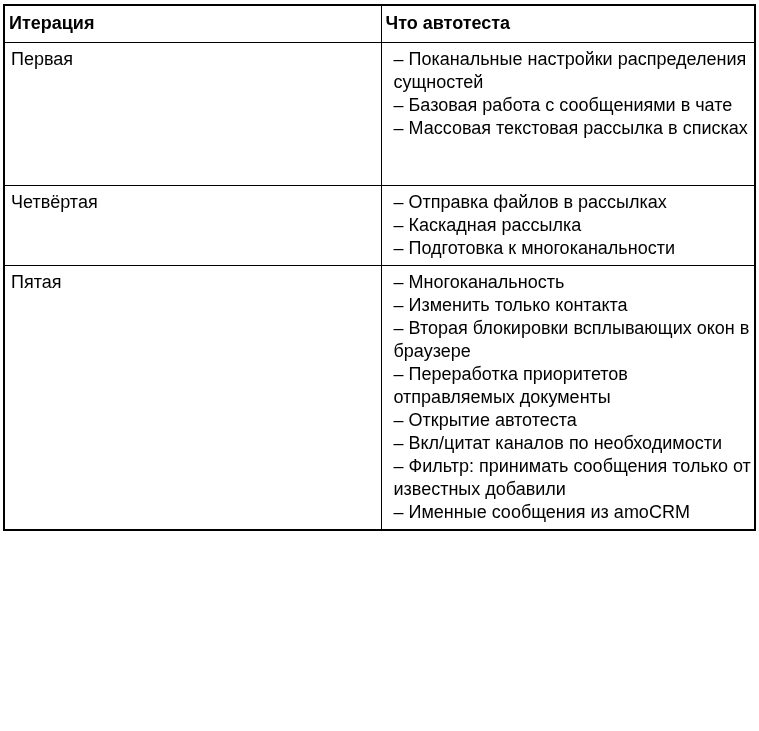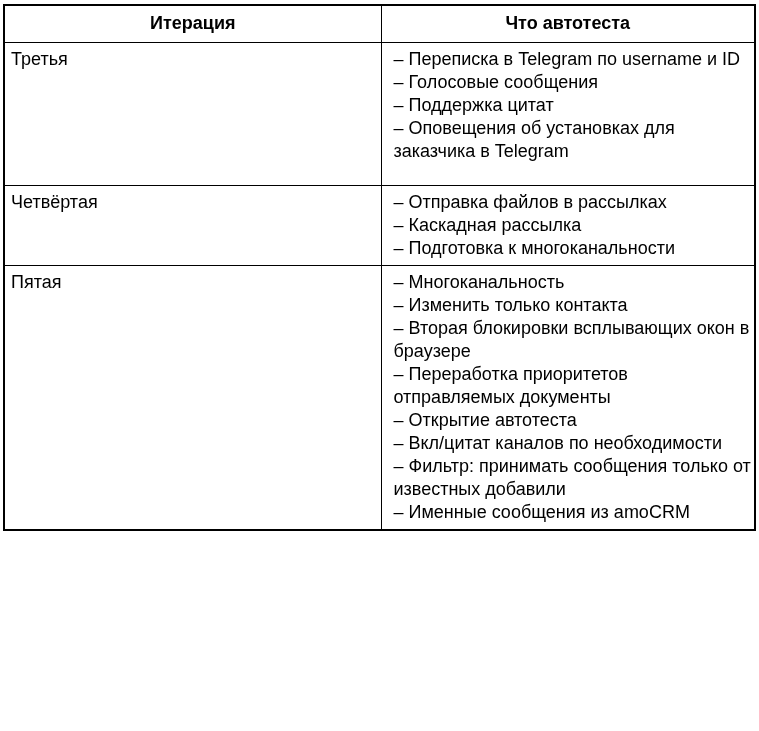--- a/index.html
+++ b/index.html
@@ -26,21 +26,21 @@
     border: 2px solid #000000;
   }
   table.iterations th,
   table.iterations td {
     border: 1px solid #000000;
     box-sizing: border-box;
     overflow: hidden;
   }
   table.iterations th {
     font-weight: bold;
-    text-align: center;
+    text-align: left;
     vertical-align: middle;
     height: 37px;
     padding: 2px 4px;
   }
   table.iterations td {
     vertical-align: top;
     padding-top: 5px;
     padding-bottom: 5px;
   }
   td.col-iter {
@@ -68,26 +68,25 @@
       <col style="width:374px">
     </colgroup>
     <thead>
       <tr>
         <th>Итерация</th>
         <th>Что автотеста</th>
       </tr>
     </thead>
     <tbody>
         <tr>
-    <td class="col-iter">Третья</td>
+    <td class="col-iter">Первая</td>
     <td class="col-added">
-            <div class="feature-item">– Переписка в Telegram по username и ID</div>
-            <div class="feature-item">– Голосовые сообщения</div>
-            <div class="feature-item">– Поддержка цитат</div>
-            <div class="feature-item">– Оповещения об установках для заказчика в Telegram</div>
+            <div class="feature-item">– Поканальные настройки распределения сущностей</div>
+            <div class="feature-item">– Базовая работа с сообщениями в чате</div>
+            <div class="feature-item">– Массовая текстовая рассылка в списках</div>
           </td>
   </tr>
         <tr>
     <td class="col-iter">Четвёртая</td>
     <td class="col-added">
             <div class="feature-item">– Отправка файлов в рассылках</div>
             <div class="feature-item">– Каскадная рассылка</div>
             <div class="feature-item">– Подготовка к многоканальности</div>
           </td>
   </tr>

